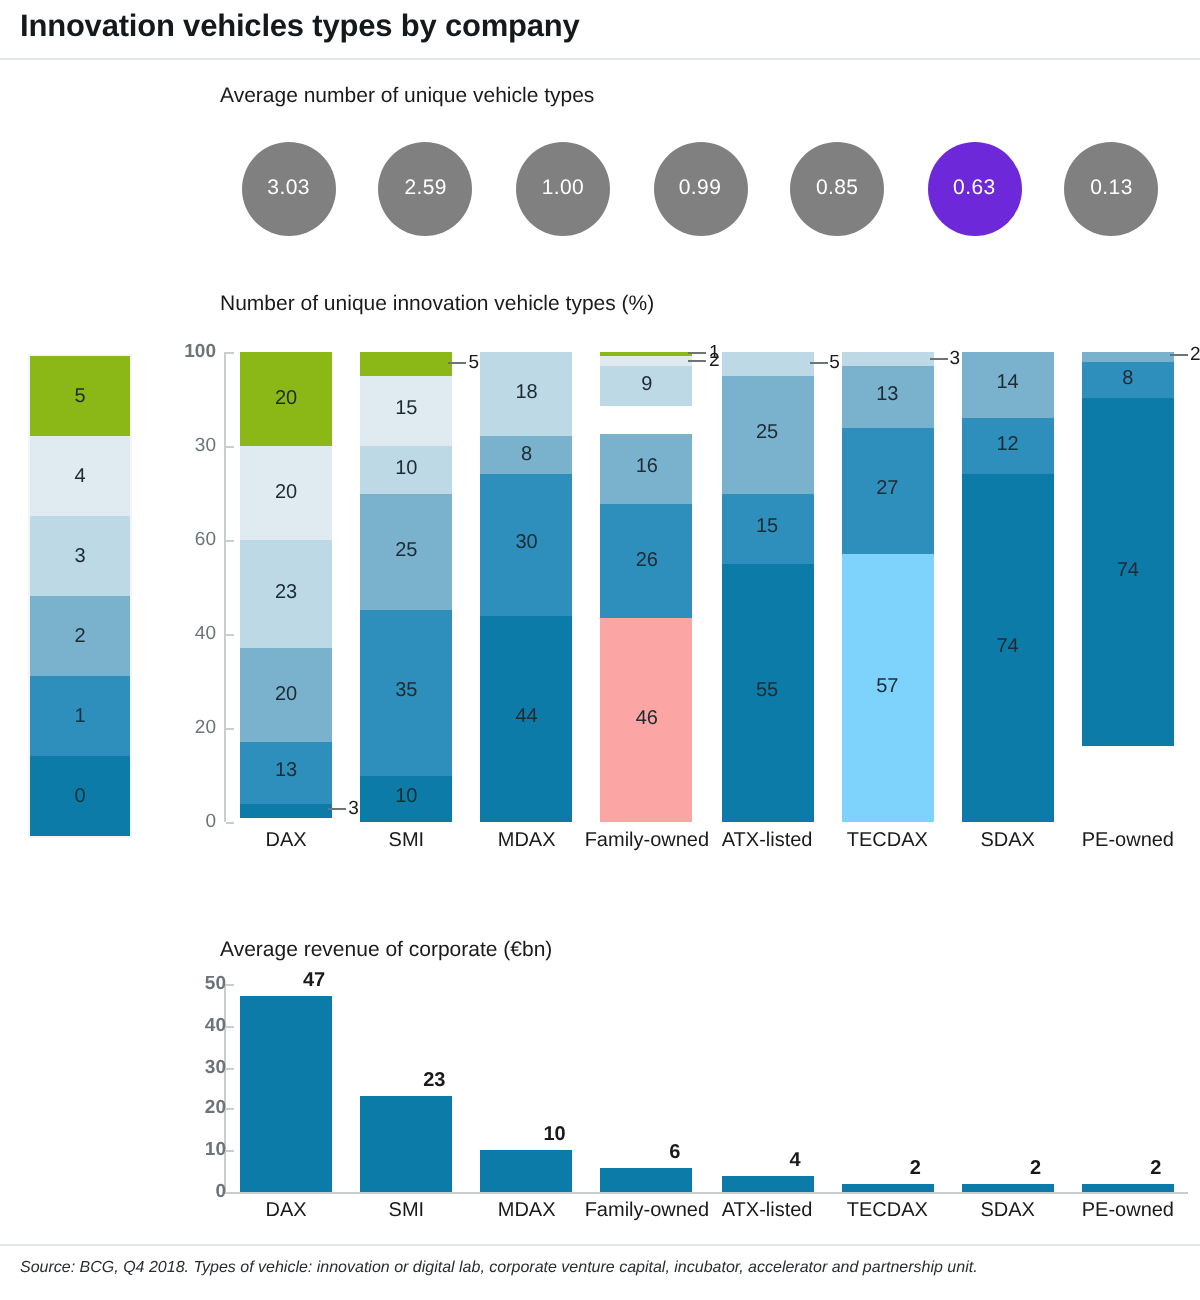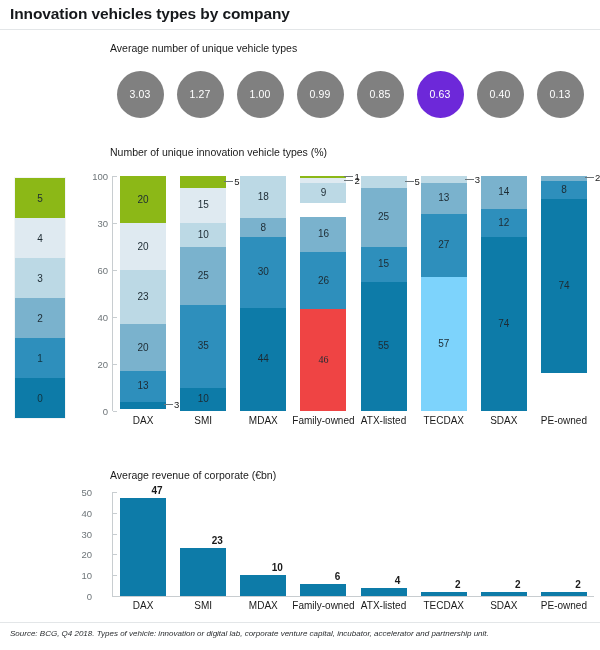--- a/index.html
+++ b/index.html
@@ -194,25 +194,26 @@
     right: 0;
     bottom: 20px;
     border-left: 1px solid #c8cdd0;
     border-bottom: 1px solid #c8cdd0;
     display: flex;
     align-items: flex-end;
   }
   .rev-axis-label {
     position: absolute;
     right: 100%;
-    margin-right: 21px;
+    margin-right: 0;
     transform: translateY(-50%);
     font-size: 9.5px;
     color: #6d7478;
     white-space: nowrap;
+    font-weight: bold;
   }
   .rev-tick {
     position: absolute;
     left: 0;
     width: 4px;
     height: 1px;
     background: #c8cdd0;
   }
   .rev-col {
     flex: 1 1 0;
@@ -268,36 +269,33 @@
 <div id="page-title">Innovation vehicles types by company</div>
 <div id="title-rule"></div>
 
 <div id="avg-title" class="section-title">Average number of unique vehicle types</div>
 
 <div id="circles-row">
     <div class="circle-cell">
       <div class="circle" style="background: rgb(128, 128, 128);">3.03</div>
     </div>
     <div class="circle-cell">
-      <div class="circle" style="background: rgb(128, 128, 128);">1.27</div>
+      <div class="circle" style="background: rgb(128, 128, 128);">2.59</div>
     </div>
     <div class="circle-cell">
       <div class="circle" style="background: rgb(128, 128, 128);">1.00</div>
     </div>
     <div class="circle-cell">
       <div class="circle" style="background: rgb(128, 128, 128);">0.99</div>
     </div>
     <div class="circle-cell">
       <div class="circle" style="background: rgb(128, 128, 128);">0.85</div>
     </div>
     <div class="circle-cell">
       <div class="circle" style="background: #6d28d9;">0.63</div>
-    </div>
-    <div class="circle-cell">
-      <div class="circle" style="background: rgb(128, 128, 128);">0.40</div>
     </div>
     <div class="circle-cell">
       <div class="circle" style="background: rgb(128, 128, 128);">0.13</div>
     </div>
   </div>
 
 <div id="pct-title" class="section-title">Number of unique innovation vehicle types (%)</div>
 
 <div id="legend">
     <div class="legend-swatch" style="background: rgb(140, 184, 23);">5</div>
@@ -313,21 +311,21 @@
       <div class="stk-axis-label" style="top: 100%;">0</div>
       <div class="stk-tick" style="top: 100%;"></div>
       <div class="stk-axis-label" style="top: 80%;">20</div>
       <div class="stk-tick" style="top: 80%;"></div>
       <div class="stk-axis-label" style="top: 60%;">40</div>
       <div class="stk-tick" style="top: 60%;"></div>
       <div class="stk-axis-label" style="top: 40%; text-align: center;">60</div>
       <div class="stk-tick" style="top: 40%;"></div>
       <div class="stk-axis-label" style="top: 20%;">30</div>
       <div class="stk-tick" style="top: 20%;"></div>
-      <div class="stk-axis-label" style="top: 0%;">100</div>
+      <div class="stk-axis-label" style="top: 0%; font-weight: bold;">100</div>
       <div class="stk-tick" style="top: 0%;"></div>
       <div class="stk-col">
         <div class="callout" style="top: calc(97.5% - 6px); left: calc(50% + 21px);">
           <span class="lead"></span>
           <span>3</span>
         </div>
         <div class="stk-bar">
           <div class="stk-seg" style="background: rgb(140, 184, 23); height: 20%;">20</div>
           <div class="stk-seg" style="background: rgb(223, 234, 241); height: 20%;">20</div>
           <div class="stk-seg" style="background: rgb(188, 217, 229); height: 23%;">23</div>
@@ -369,21 +367,21 @@
         <div class="callout" style="top: calc(2% - 6px); left: calc(50% + 21px);">
           <span class="lead"></span>
           <span>2</span>
         </div>
         <div class="stk-bar">
           <div class="stk-seg" style="background: rgb(140, 184, 23); height: 1%;"></div>
           <div class="stk-seg" style="background: rgb(223, 234, 241); height: 2%;"></div>
           <div class="stk-seg" style="background: rgb(188, 217, 229); height: 9%;">9</div>
           <div class="stk-seg" style="background: rgb(122, 178, 205); height: 16%; margin-top: 14px;">16</div>
           <div class="stk-seg" style="background: rgb(46, 143, 188); height: 26%;">26</div>
-          <div class="stk-seg" style="background: #ef4444; height: 46%; font-family: Liberation Serif, serif;">46</div>
+          <div class="stk-seg" style="background: #fca5a5; height: 46%;">46</div>
         </div>
         <div class="stk-xlabel">Family-owned</div>
       </div>
       <div class="stk-col">
         <div class="callout" style="top: calc(2.5% - 6px); left: calc(50% + 21px);">
           <span class="lead"></span>
           <span>5</span>
         </div>
         <div class="stk-bar">
           <div class="stk-seg" style="background: rgb(188, 217, 229); height: 5%;"></div>

